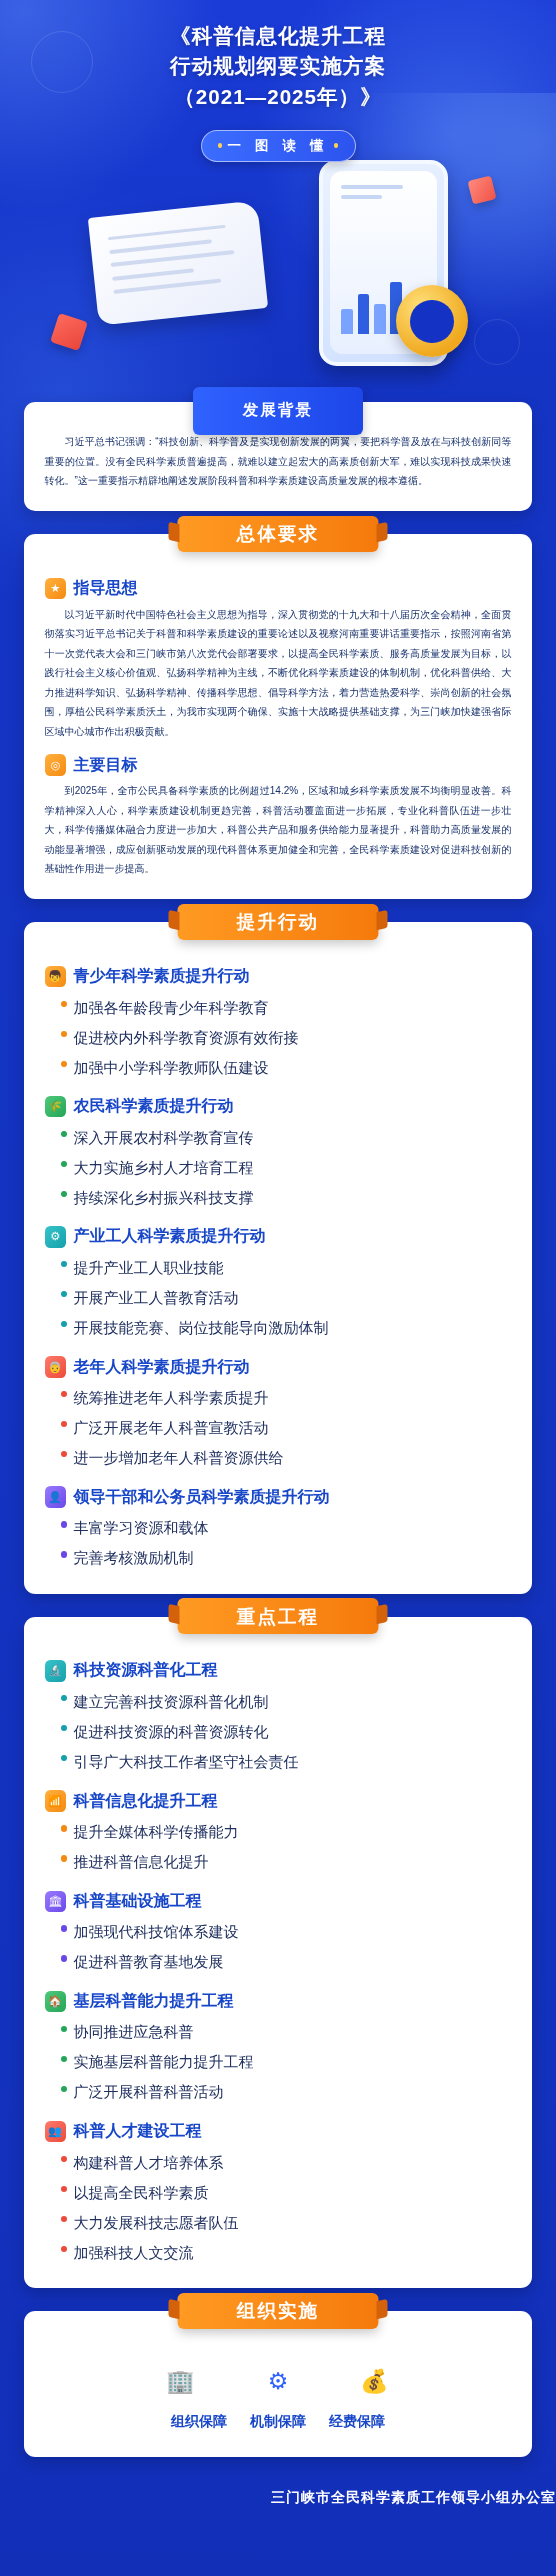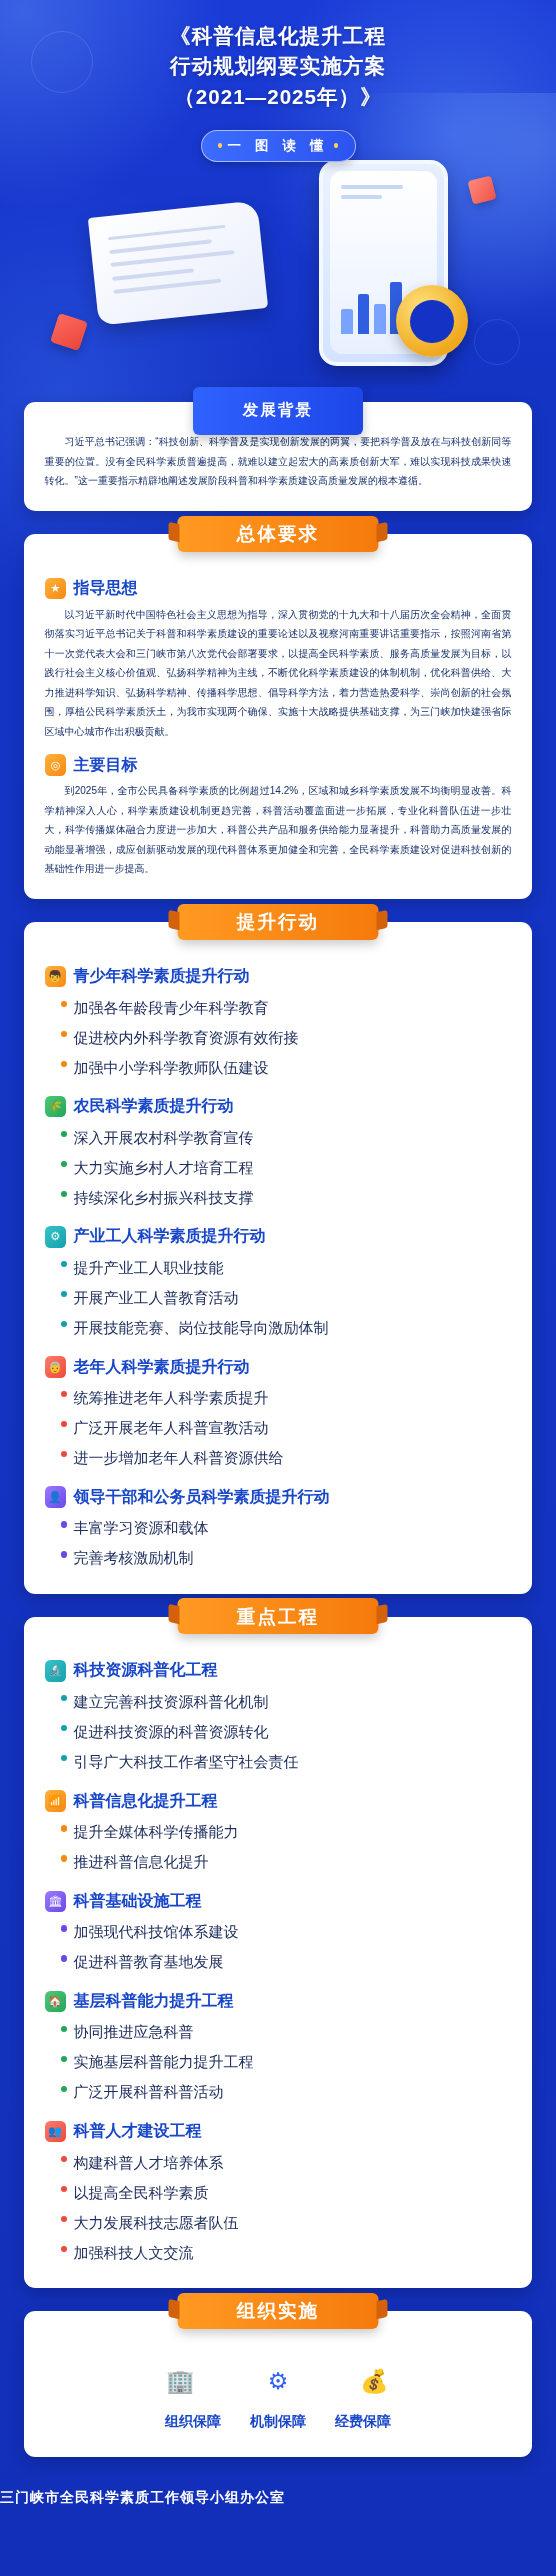--- a/index.html
+++ b/index.html
@@ -175,25 +175,25 @@
   ul.bullets.purple li::before{ background:#6a48e8; }
   ul.bullets.green li::before{ background:#24a558; }
 
   
   .org-icons {
     display:flex; justify-content:center; gap:57px; margin: 20.6px 0 11.3px;
   }
   .org-icons .oi { width: 40px; height: 40px; display:flex; align-items:center; justify-content:center;
     font-size: 23px; color:#2f62ff; }
   .org-labels {
-    display:flex; justify-content:center; gap: 29px;
+    display:flex; justify-content:center; gap: 23px;
     font-size: 14px; font-weight: bold; color:#1746c8; margin-bottom: 5.2px;
   }
   .footer {
-    text-align:left; font-size: 14px; font-weight:bold; letter-spacing:1px;
+    text-align:right; font-size: 14px; font-weight:bold; letter-spacing:1px;
     padding: 9.3px 0 24px; color:#fff; position:relative; z-index:3;
   }
 </style>
 </head>
 <body>
 
 <div class="page">
   <div class="deco d1"></div>
   <div class="deco d2"></div>
   <div class="deco d3"></div>

